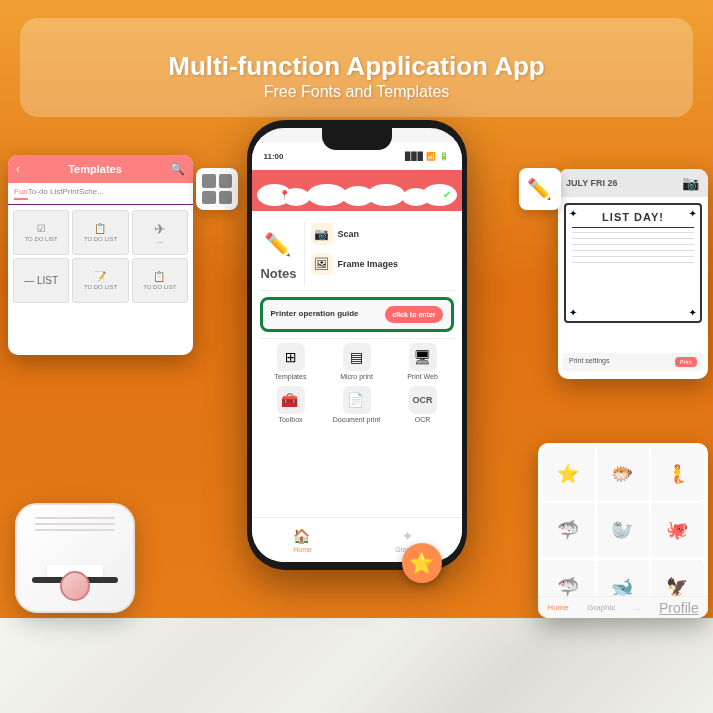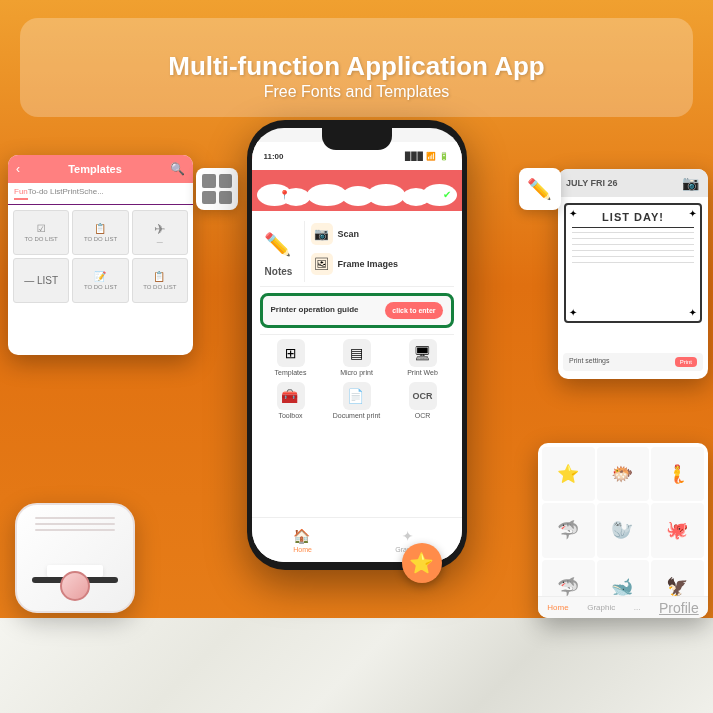--- a/index.html
+++ b/index.html
@@ -524,21 +524,21 @@
       width: 38px;
       height: 38px;
       display: flex;
       align-items: center;
       justify-content: center;
       font-size: 22px;
       color: #666;
     }
 
     .notes-label {
-      font-size: 10px;
+      font-size: 13px;
       color: #555;
       font-weight: 600;
     }
 
     .scan-section {
       display: flex;
       flex-direction: column;
       gap: 4px;
     }
 

